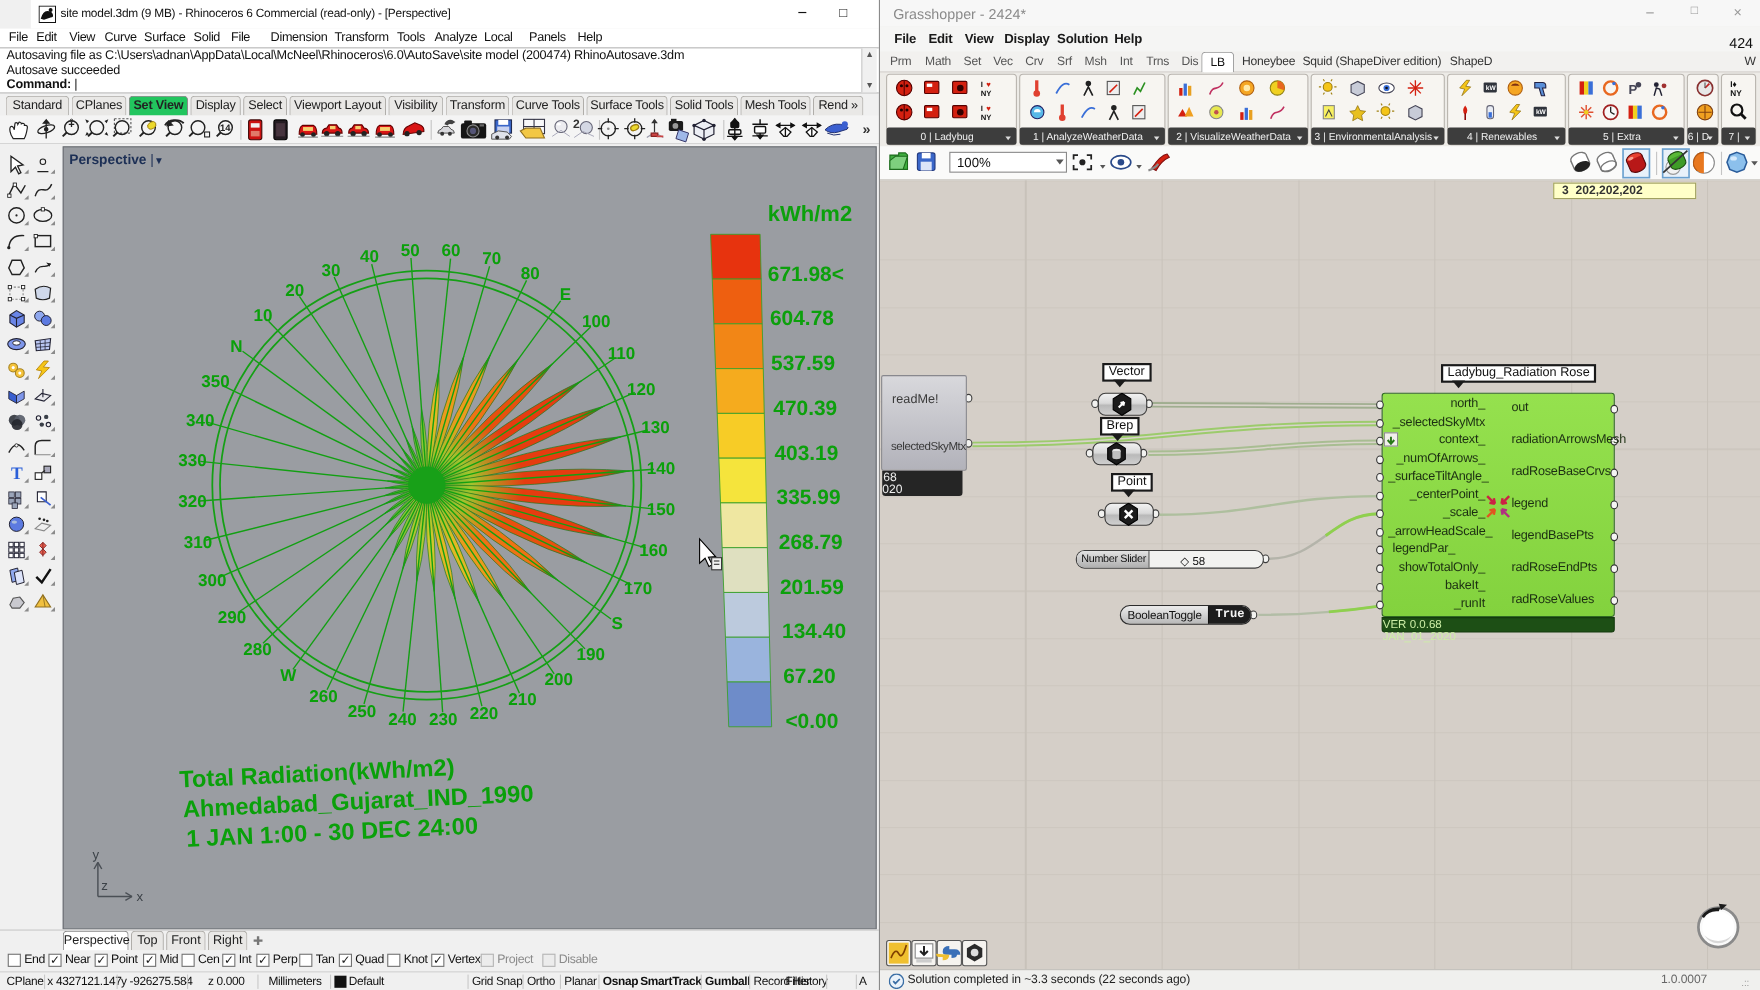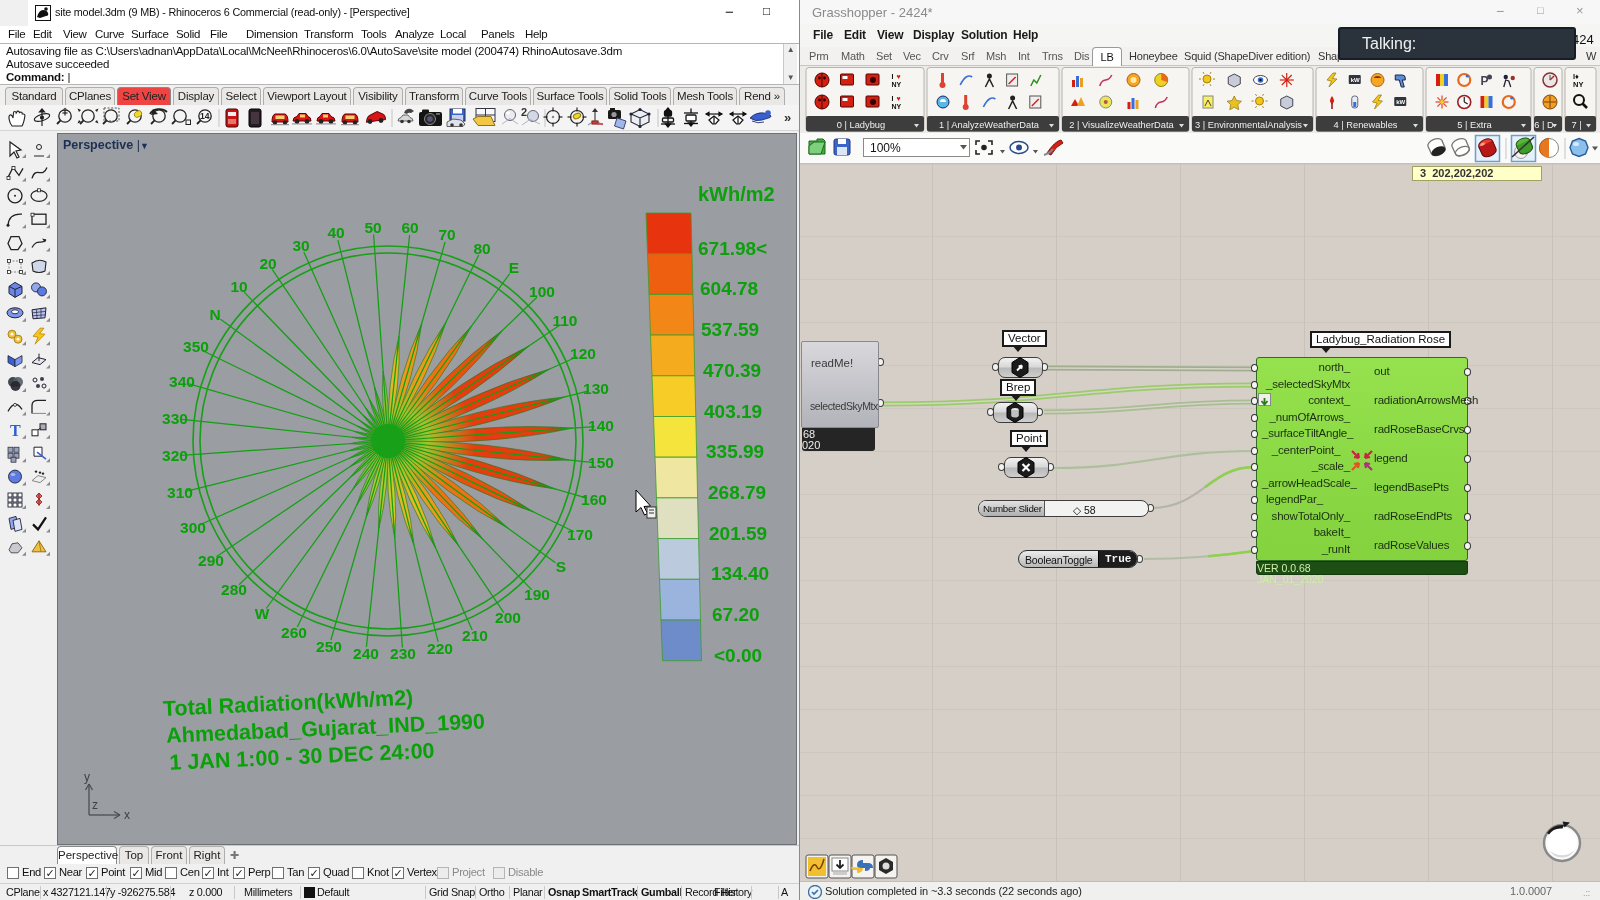--- a/index.html
+++ b/index.html
@@ -75,21 +75,21 @@
    <div class="abs" style="left:6px;top:27px;font-weight:700">Command: <span style="font-weight:400">|</span></div>
    <div class="abs" style="left:783px;top:0;width:14px;height:40px;background:#f0f0f0;border-left:1px solid #c8c8c8">
      <div style="font-size:8px;color:#555;text-align:center;line-height:12px">▲</div>
      <div style="font-size:8px;color:#555;text-align:center;line-height:16px">&nbsp;</div>
      <div style="font-size:8px;color:#555;text-align:center;line-height:12px">▼</div>
    </div>
  </div>
  <div class="abs rtabs">
    <span class="rtab" style="left:5px;width:58px">Standard</span>
    <span class="rtab" style="left:65px;width:50px">CPlanes</span>
-   <span class="rtab" style="left:117px;width:54px;background:#ef4444;border-color:#8a8a8a;font-weight:400">Set View</span>
+   <span class="rtab" style="left:117px;width:54px;background:#22c55e;border-color:#8a8a8a;font-weight:700">Set View</span>
    <span class="rtab" style="left:173px;width:46px">Display</span>
    <span class="rtab" style="left:221px;width:40px">Select</span>
    <span class="rtab" style="left:263px;width:88px">Viewport Layout</span>
    <span class="rtab" style="left:353px;width:50px">Visibility</span>
    <span class="rtab" style="left:405px;width:58px">Transform</span>
    <span class="rtab" style="left:465px;width:66px">Curve Tools</span>
    <span class="rtab" style="left:533px;width:74px">Surface Tools</span>
    <span class="rtab" style="left:609px;width:62px">Solid Tools</span>
    <span class="rtab" style="left:673px;width:64px">Mesh Tools</span>
    <span class="rtab" style="left:739px;width:46px">Rend »</span>
@@ -1198,21 +1198,21 @@
       <span class="iontext" style="left:462px;top:197px;width:88px;text-align:right">north_</span>
       <span class="port" style="left:451px;top:217px"></span>
       <span class="iontext" style="left:462px;top:214px;width:88px;text-align:right">_selectedSkyMtx</span>
       <span class="port" style="left:451px;top:233px"></span>
       <span class="iontext" style="left:462px;top:230px;width:88px;text-align:right">context_</span>
       <span class="port" style="left:451px;top:250px"></span>
       <span class="iontext" style="left:462px;top:247px;width:88px;text-align:right">_numOfArrows_</span>
       <span class="port" style="left:451px;top:266px"></span>
       <span class="iontext" style="left:462px;top:263px;width:88px;text-align:right">_surfaceTiltAngle_</span>
       <span class="port" style="left:451px;top:283px"></span>
-      <span class="iontext" style="left:462px;top:280px;width:88px;text-align:center">_centerPoint_</span>
+      <span class="iontext" style="left:462px;top:280px;width:88px;text-align:right">_centerPoint_</span>
       <span class="port" style="left:451px;top:299px"></span>
       <span class="iontext" style="left:462px;top:296px;width:88px;text-align:right">_scale_</span>
       <span class="port" style="left:451px;top:316px"></span>
       <span class="iontext" style="left:462px;top:313px;width:88px;text-align:right">_arrowHeadScale_</span>
       <span class="port" style="left:451px;top:332px"></span>
       <span class="iontext" style="left:466px;top:329px;width:88px;text-align:left">legendPar_</span>
       <span class="port" style="left:451px;top:349px"></span>
       <span class="iontext" style="left:462px;top:346px;width:88px;text-align:right">showTotalOnly_</span>
       <span class="port" style="left:451px;top:366px"></span>
       <span class="iontext" style="left:462px;top:362px;width:88px;text-align:right">bakeIt_</span>
@@ -1272,17 +1272,14 @@
  </div>
  <div class="abs ghstatus">
    <svg class="abs" style="left:8px;top:3px" width="14" height="14">
         <circle cx="7" cy="7" r="6.5" fill="#eaf2fa" stroke="#3a6ea5" stroke-width="1.3"></circle>
         <path d="M4 7 l2 2 l4 -4" stroke="#3a6ea5" stroke-width="1.6" fill="none"></path>
       </svg>
    <span class="abs" style="left:25px;top:3px">Solution completed in ~3.3 seconds (22 seconds ago)</span>
    <span class="abs" style="left:710px;top:3px;color:#666">1.0.0007</span>
    <span class="abs" style="left:783px;top:6px;color:#999;font-size:9px">.::</span>
  </div>
- <div class="abs" style="left:538px;top:27px;width:238px;height:33px;background:#2a333c;border:2px solid #171d24;border-radius:3px;z-index:20">
-   <span class="abs" style="left:22px;top:6px;color:#f0f0f0;font-size:16px">Talking:</span>
- </div>
  <span class="abs" style="left:772px;top:32px;font-size:13px;color:#111;z-index:19">424</span>
  <div class="abs" style="left:613px;top:2px;width:120px;height:22px"></div>
 </div>
 </body></html>

